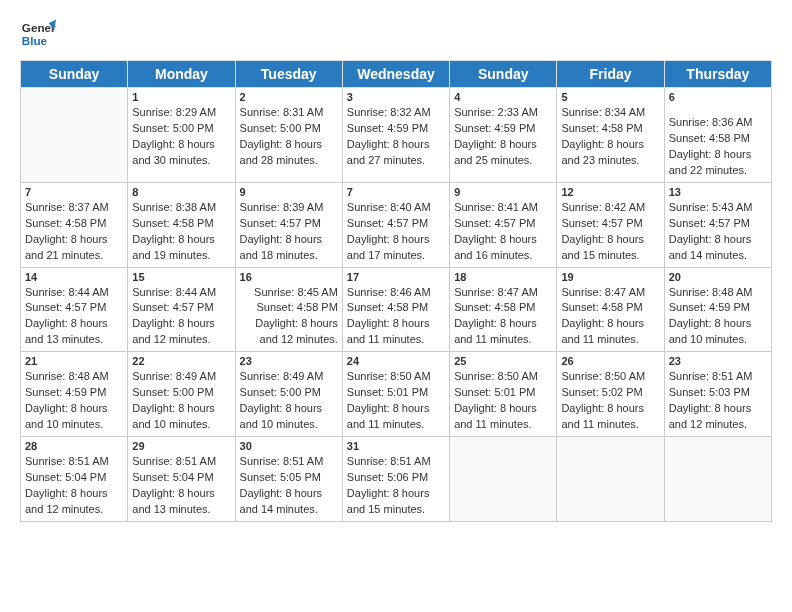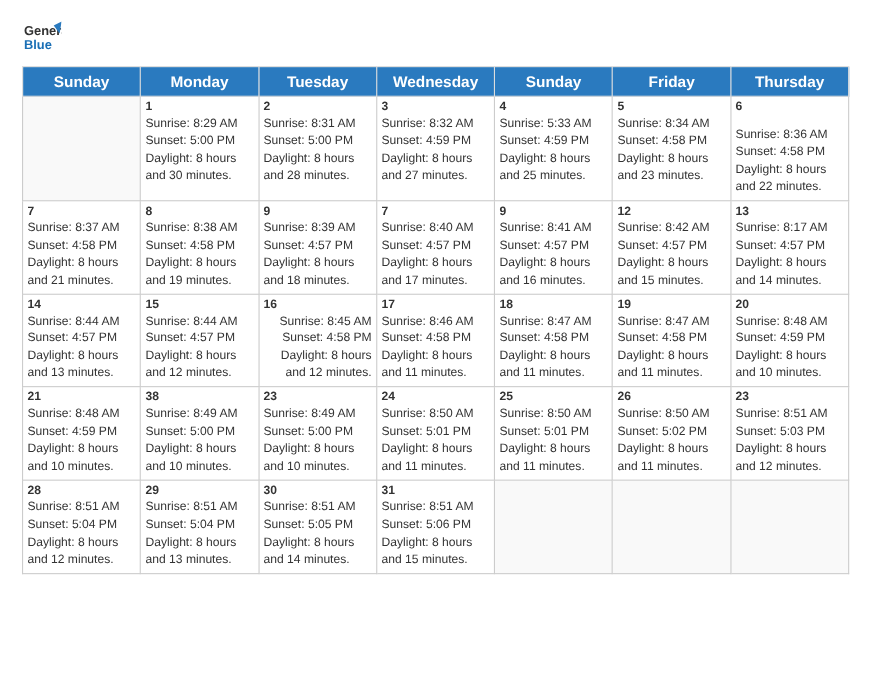--- a/index.html
+++ b/index.html
@@ -129,21 +129,21 @@
 Daylight: 8 hours and 28 minutes.</div>
           </td>
           <td>
             <span class="day-num">3</span>
             <div class="day-info" style="white-space: pre-line;">Sunrise: 8:32 AM
 Sunset: 4:59 PM
 Daylight: 8 hours and 27 minutes.</div>
           </td>
           <td>
             <span class="day-num">4</span>
-            <div class="day-info" style="white-space: pre-line;">Sunrise: 5:33 AM
+            <div class="day-info" style="white-space: pre-line;">Sunrise: 2:33 AM
 Sunset: 4:59 PM
 Daylight: 8 hours and 25 minutes.</div>
           </td>
           <td>
             <span class="day-num">5</span>
             <div class="day-info" style="white-space: pre-line;">Sunrise: 8:34 AM
 Sunset: 4:58 PM
 Daylight: 8 hours and 23 minutes.</div>
           </td>
           <td>
@@ -185,21 +185,21 @@
 Daylight: 8 hours and 16 minutes.</div>
           </td>
           <td>
             <span class="day-num">12</span>
             <div class="day-info" style="white-space: pre-line;">Sunrise: 8:42 AM
 Sunset: 4:57 PM
 Daylight: 8 hours and 15 minutes.</div>
           </td>
           <td>
             <span class="day-num">13</span>
-            <div class="day-info" style="white-space: pre-line;">Sunrise: 8:17 AM
+            <div class="day-info" style="white-space: pre-line;">Sunrise: 5:43 AM
 Sunset: 4:57 PM
 Daylight: 8 hours and 14 minutes.</div>
           </td>
         </tr>
         <tr>
           <td>
             <span class="day-num">14</span>
             <div class="day-info" style="white-space: pre-line;">Sunrise: 8:44 AM
 Sunset: 4:57 PM
 Daylight: 8 hours and 13 minutes.</div>
@@ -242,21 +242,21 @@
           </td>
         </tr>
         <tr>
           <td>
             <span class="day-num">21</span>
             <div class="day-info" style="white-space: pre-line;">Sunrise: 8:48 AM
 Sunset: 4:59 PM
 Daylight: 8 hours and 10 minutes.</div>
           </td>
           <td>
-            <span class="day-num">38</span>
+            <span class="day-num">22</span>
             <div class="day-info" style="white-space: pre-line;">Sunrise: 8:49 AM
 Sunset: 5:00 PM
 Daylight: 8 hours and 10 minutes.</div>
           </td>
           <td>
             <span class="day-num">23</span>
             <div class="day-info" style="white-space: pre-line;">Sunrise: 8:49 AM
 Sunset: 5:00 PM
 Daylight: 8 hours and 10 minutes.</div>
           </td>

